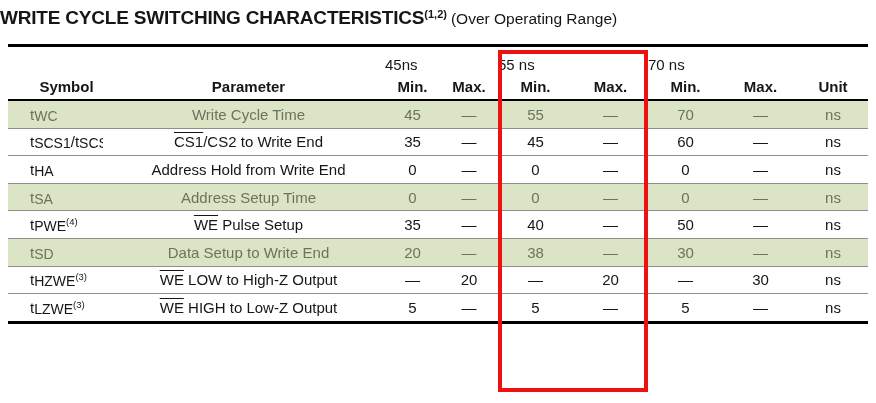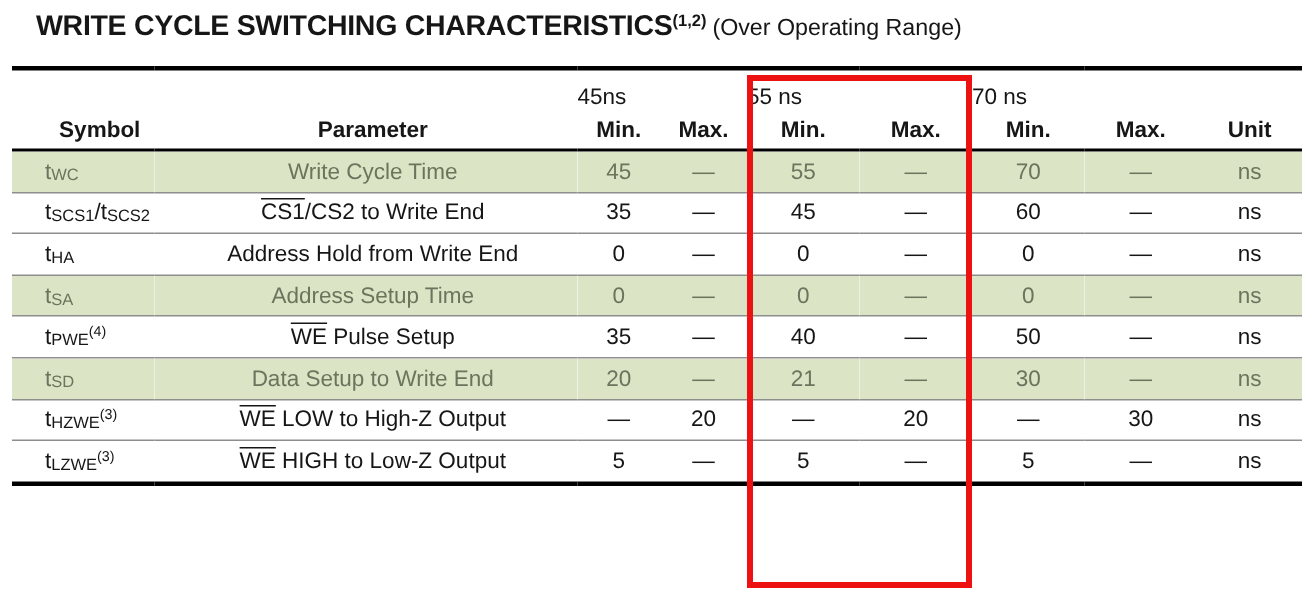--- a/index.html
+++ b/index.html
@@ -1,20 +1,20 @@
 <!DOCTYPE html>
 <html><head>
 <meta charset="utf-8">
 <style>
   html,body{margin:0;padding:0;background:#fff;}
   .page{
     position:relative;width:876px;height:403px;background:#fff;overflow:hidden;
     font-family:"Liberation Sans",sans-serif;color:#161616;
   }
-  .title{position:absolute;left:24px;top:7px;white-space:nowrap;}
+  .title{position:absolute;left:0;top:7px;white-space:nowrap;}
   .t-main{font-weight:bold;font-size:19px;letter-spacing:-0.2px;}
   .t-sup{font-weight:bold;font-size:11px;position:relative;top:-6px;}
   .t-suffix{font-size:15.5px;margin-left:4px;}
 
   table.chars{
     position:absolute;left:8px;top:44px;width:860px;
     border-collapse:collapse;table-layout:fixed;
     border-top:3px solid #000;border-bottom:3px solid #000;
     font-size:15px;
   }
@@ -22,21 +22,21 @@
   thead tr.group th{height:26px;vertical-align:bottom;font-weight:normal;text-align:left;padding-bottom:1px;}
   thead tr.sub th{height:25px;vertical-align:middle;font-weight:bold;text-align:center;border-bottom:2px solid #000;}
   th.hleft{text-align:left;}
   .symcell{padding-left:22px;text-align:left;margin-top:36px;}
   .paramcell{padding-left:9px;text-align:center;}
   tbody td{height:26.6px;vertical-align:middle;}
   tbody tr{border-top:1px solid #8e8e8e;}
   tbody tr:first-child{border-top:none;}
   tbody tr.hl{background:#dce4c6;color:#6b745c;}
   .val{text-align:center;}
-  .sb{font-size:11px;position:relative;top:1px;letter-spacing:0;}
+  .sb{font-size:14px;position:relative;top:1px;letter-spacing:0;}
   .sp{font-size:9.5px;position:relative;top:-5px;}
   .ov{text-decoration:overline;margin-top:31px;}
   .redbox{
     position:absolute;left:498px;top:50px;width:150px;height:342px;
     box-sizing:border-box;border:4px solid #ee1111;z-index:5;pointer-events:none;
   }
 </style>
 </head>
 <body>
 
@@ -132,21 +132,21 @@
           <td class="val">—</td>
           <td class="val">50</td>
           <td class="val">—</td>
           <td class="val">ns</td>
         </tr>
         <tr class="hl">
           <td class="symcell"><span>t</span><span class="sb">SD</span></td>
           <td class="paramcell"><span>Data Setup to Write End</span></td>
           <td class="val">20</td>
           <td class="val">—</td>
-          <td class="val">21</td>
+          <td class="val">38</td>
           <td class="val">—</td>
           <td class="val">30</td>
           <td class="val">—</td>
           <td class="val">ns</td>
         </tr>
         <tr>
           <td class="symcell"><span>t</span><span class="sb">HZWE</span><span class="sp">(3)</span></td>
           <td class="paramcell"><span class="ov">WE</span><span> LOW to High-Z Output</span></td>
           <td class="val">—</td>
           <td class="val">20</td>

